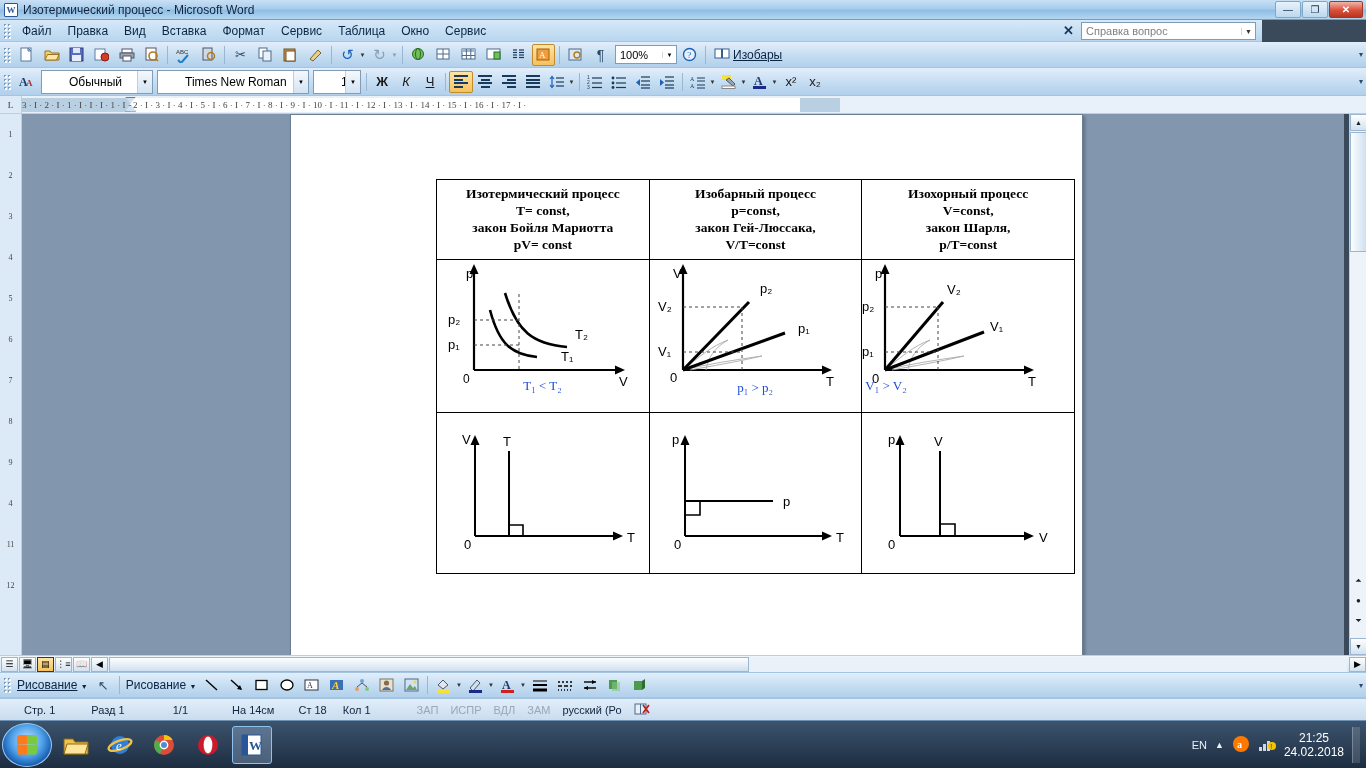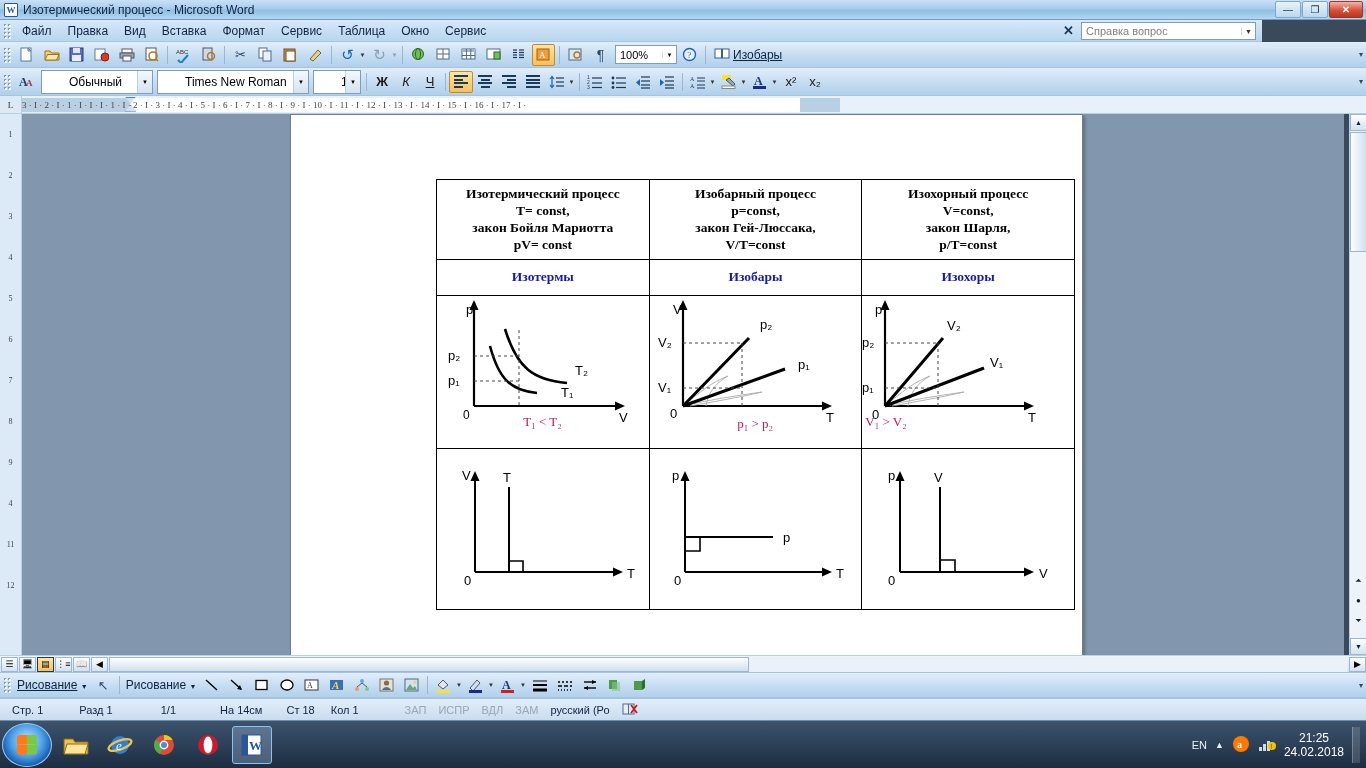--- a/index.html
+++ b/index.html
@@ -210,21 +210,21 @@
     font-family:"Liberation Serif", serif;
     margin-left:40px;
   }
   #ptable td { border:1px solid #000; vertical-align:top; }
   .hdrcell { text-align:center; font-weight:bold; font-size:13.5px; line-height:17px; padding:5px 4px 6px; }
   .namecell { text-align:center; font-weight:bold; font-size:13.5px; color:#1a1aa8; padding:9px 0 10px; height:36px;}
   .gcell { height:152px; padding:0; position:relative; }
   .gcell2 { height:160px; padding:0; position:relative; }
   .gsvg { display:block; }
   .caption {
-    position:absolute; font-family:"Liberation Serif", serif; font-size:13px; color:#be185d;
+    position:absolute; font-family:"Liberation Serif", serif; font-size:13px; color:#1d4ed8;
   }
 </style>
 </head>
 <body>
 
 <div id="titlebar">
   <div class="wicon">W</div>
   <div class="ttl">Изотермический процесс - Microsoft Word</div>
   <div class="winbtns">
     <div class="wb">—</div>
@@ -613,25 +613,20 @@
           <div>V/T=const</div>
         </td>
         <td class="hdrcell" style="width:213px">
           <div>Изохорный процесс</div>
           <div>V=const,</div>
           <div>закон Шарля,</div>
           <div>p/T=const</div>
         </td>
       </tr>
 
-      <tr>
-        <td class="namecell">Изотермы</td>
-        <td class="namecell">Изобары</td>
-        <td class="namecell">Изохоры</td>
-      </tr>
 
       <tr>
 
         <td class="gcell">
           <svg class="gsvg" width="211" height="152">
 
             <line x1="37" y1="110" x2="178" y2="110" stroke="#000" stroke-width="2.2"></line>
             <polygon points="178,105.5 188,110 178,114.5" fill="#000"></polygon>
             <line x1="37" y1="110" x2="37" y2="14" stroke="#000" stroke-width="2.2"></line>
             <polygon points="32.5,14 37,4 41.5,14" fill="#000"></polygon>
@@ -902,21 +897,21 @@
   <div class="tbtn">
     <svg width="16" height="14">
         <rect x="2" y="3" width="8" height="9" fill="#4c9a4c"></rect>
         <polygon points="10,3 13,1 13,10 10,12" fill="#2f6d2f"></polygon>
       </svg>
   </div>
   <div style="margin-left:auto;margin-right:3px;font-size:8px;color:#2d4a6b">▾</div>
 </div>
 
 <div id="statusbar">
-  <div class="sitem" style="padding-left:12px">Стр. 1</div>
+  <div class="sitem" style="padding-left:24px">Стр. 1</div>
   <div class="sitem" style="padding-left:30px">Разд 1</div>
   <div class="sitem" style="padding-left:42px">1/1</div>
   <div class="sitem" style="padding-left:38px">На 14см</div>
   <div class="sitem" style="padding-left:18px">Ст 18</div>
   <div class="sitem" style="padding-left:10px">Кол 1</div>
   <div class="sitem dim" style="padding-left:40px">ЗАП</div>
   <div class="sitem dim">ИСПР</div>
   <div class="sitem dim">ВДЛ</div>
   <div class="sitem dim">ЗАМ</div>
   <div class="sitem">русский (Ро</div>

